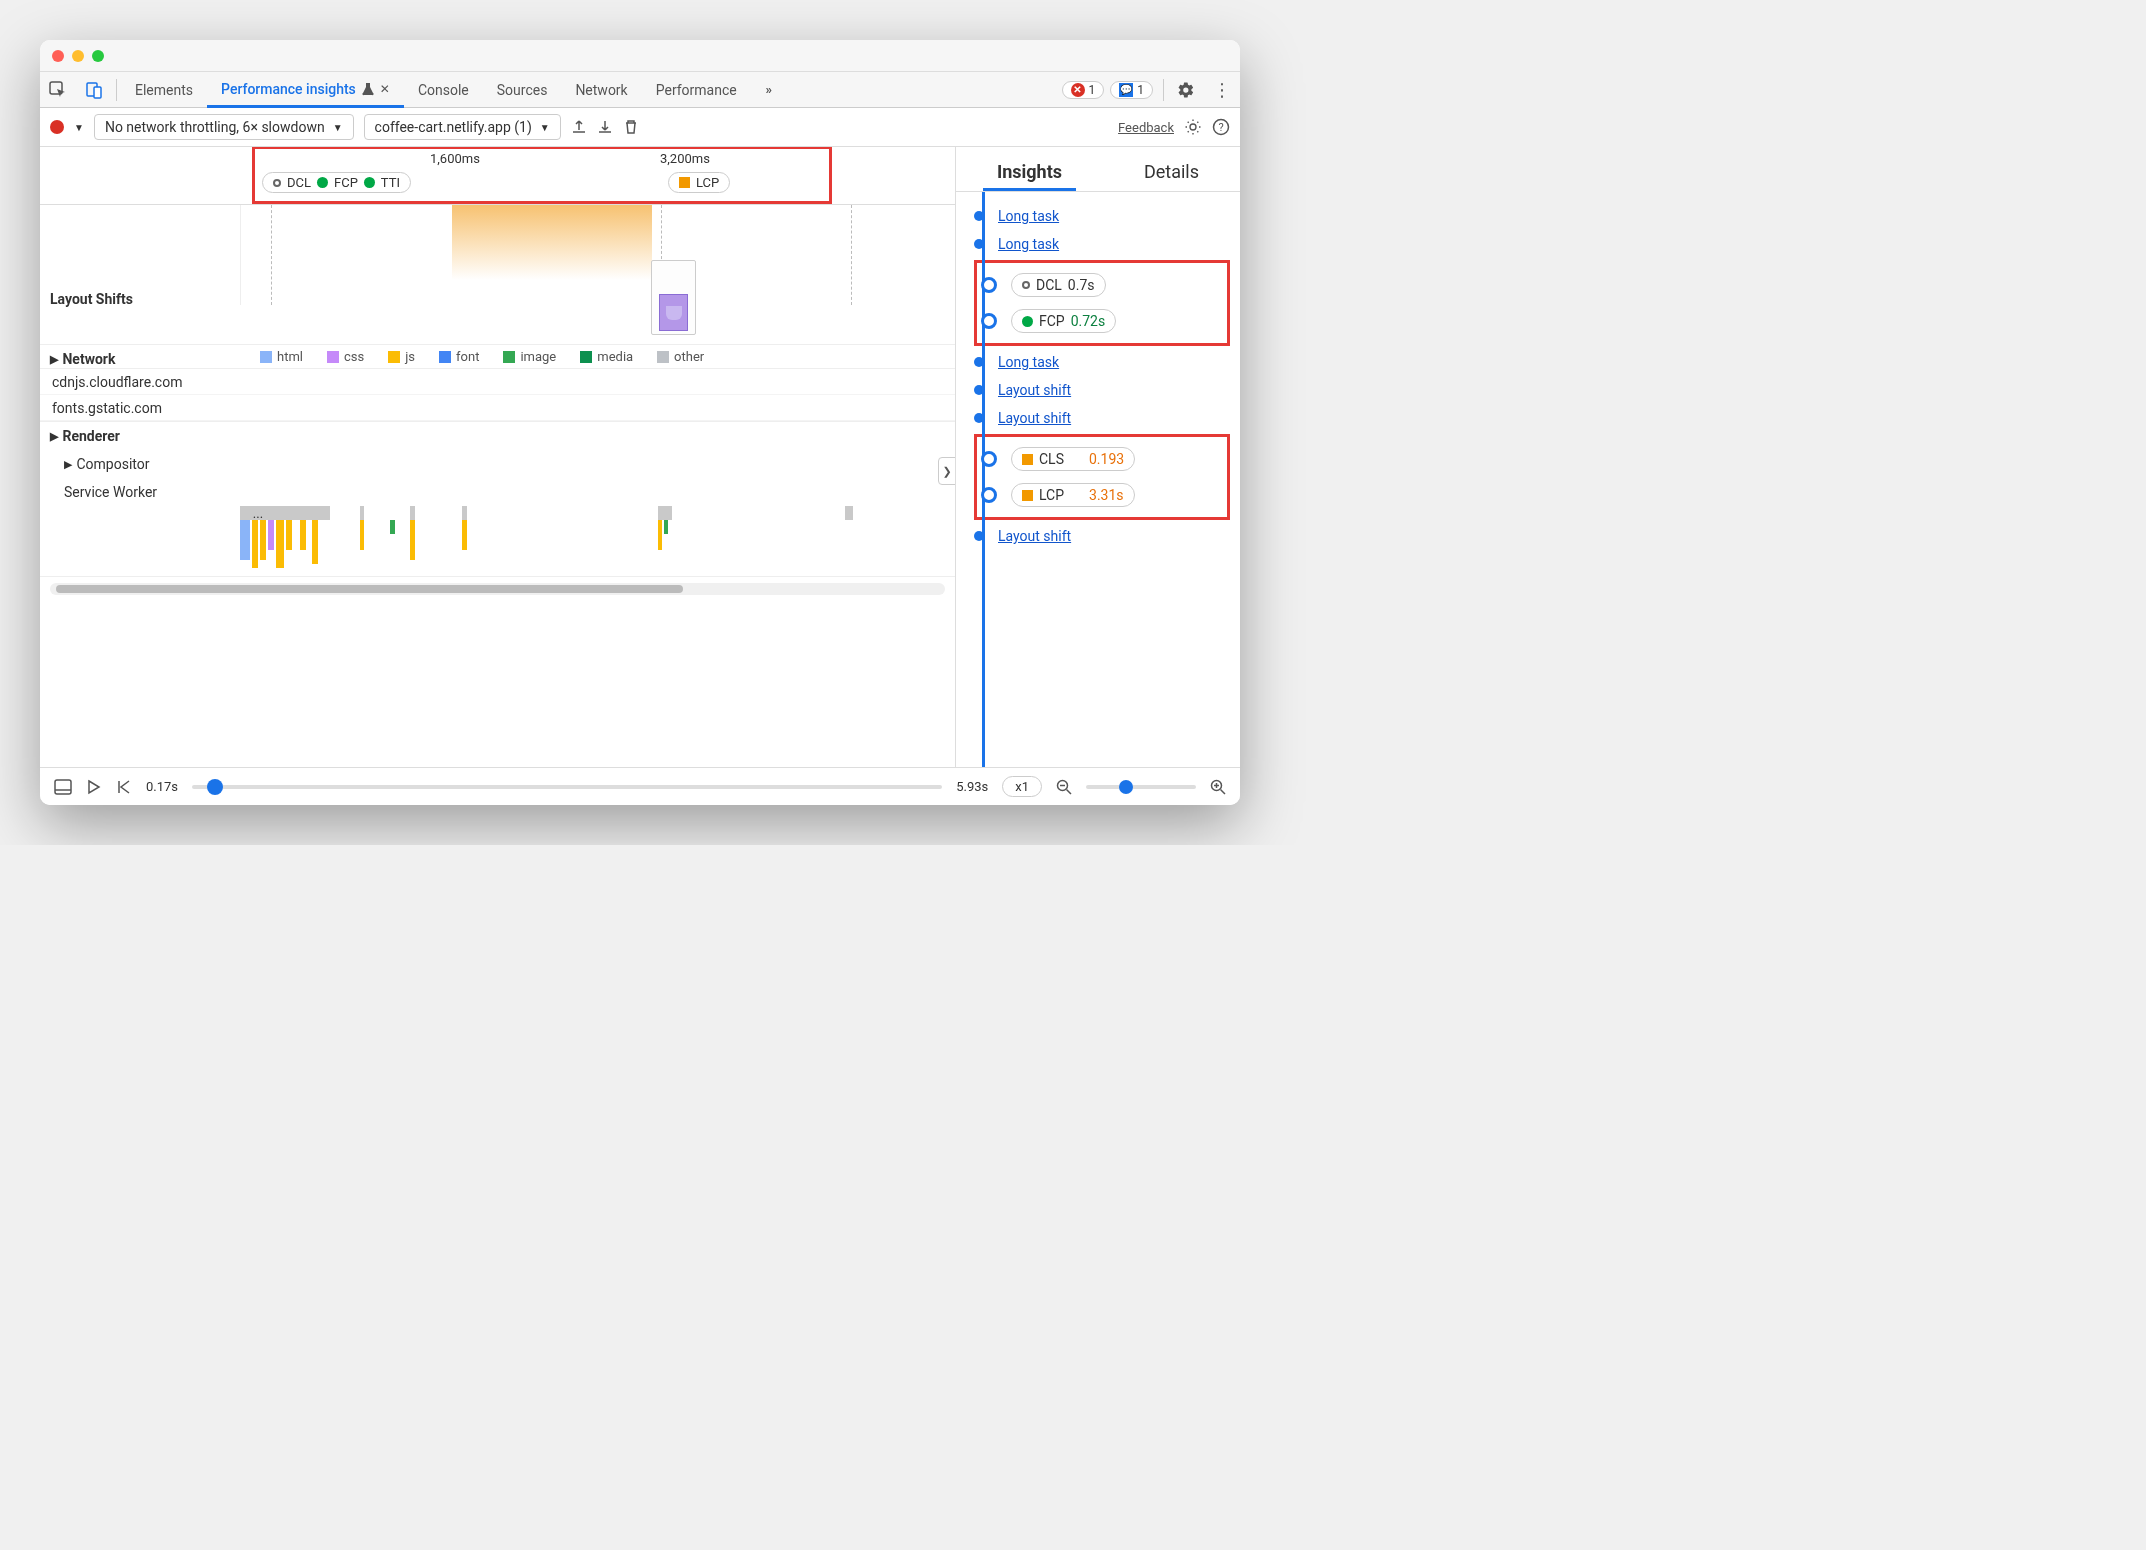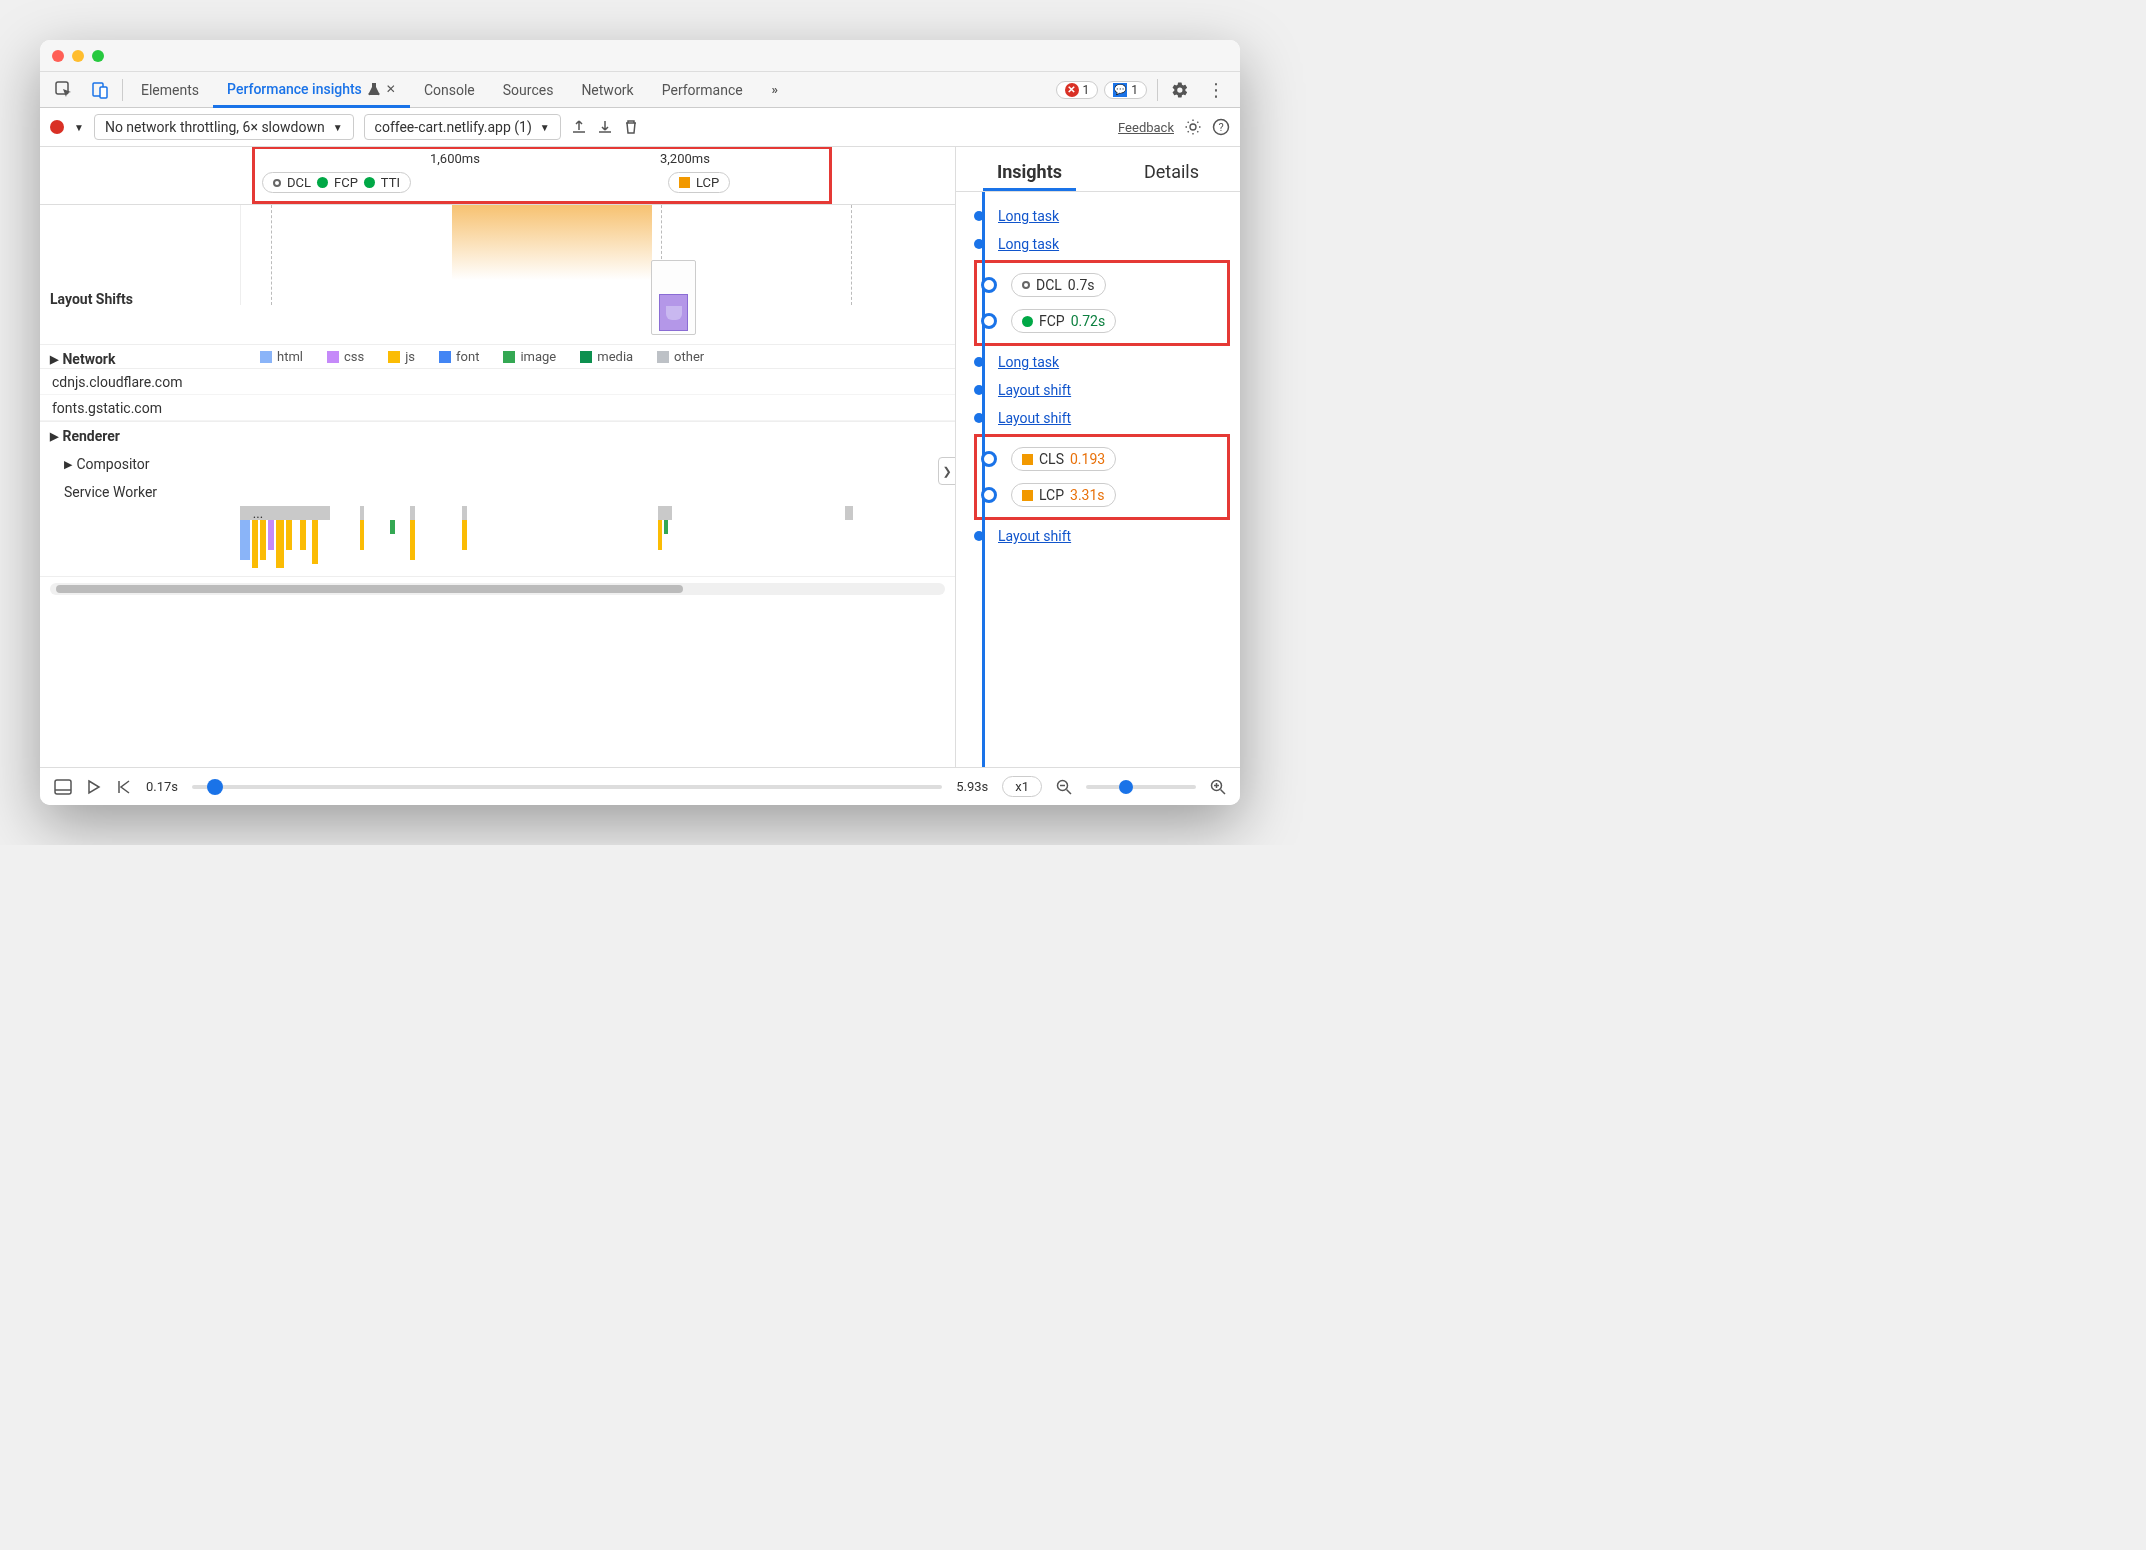--- a/index.html
+++ b/index.html
@@ -31,21 +31,21 @@
 .dot.red { background: #ff5f56; }
 .dot.yellow { background: #ffbd2e; }
 .dot.green { background: #27c93f; }
 .titlebar-title { flex: 1; text-align: center; font-weight: 600; font-size: 14px; color: #333; }
 
 .tabbar {
   display: flex;
   align-items: center;
   background: #f6f6f6;
   border-bottom: 1px solid #ccc;
-  padding: 0 6px;
+  padding: 0 0;
   height: 36px;
 }
 .tabbar .ic { width: 36px; display: flex; align-items: center; justify-content: center; color: #555; }
 .tabbar .sep { width: 1px; height: 22px; background: #ccc; margin: 0 4px; }
 .tab {
   padding: 0 14px;
   height: 100%;
   display: flex;
   align-items: center;
   color: #555;
@@ -151,21 +151,21 @@
 .irow { display: flex; align-items: center; gap: 14px; padding: 6px 0; position: relative; }
 .irow .node { width: 10px; height: 10px; background: #1a73e8; border-radius: 50%; position: relative; z-index: 2; }
 .irow .node.big { width: 16px; height: 16px; background: #fff; border: 3px solid #1a73e8; }
 .irow .lnk { color: #1155cc; text-decoration: underline; font-size: 14px; }
 .metric-pill {
   display: inline-flex; align-items: center; gap: 6px;
   border: 1px solid #ccc; border-radius: 14px; padding: 3px 10px;
   background: #fff; font-size: 14px;
 }
 .metric-pill .val.green { color: #0d8040; }
-.metric-pill .val.orange { color: #e8710a; }
+.metric-pill .val.orange { color: #e8710a; margin-left: 19px; }
 .annot-r { border: 3px solid #e53935; padding: 4px 8px 4px 4px; margin: 2px 10px 2px 0; }
 
 .footer {
   display: flex; align-items: center; gap: 14px;
   border-top: 1px solid #ddd; padding: 8px 14px; background: #fff;
 }
 .footer .play { font-size: 16px; color: #555; }
 .slider { flex: 1; height: 4px; background: #ddd; border-radius: 2px; position: relative; }
 .slider .knob { position: absolute; left: 2%; width: 16px; height: 16px; background: #1a73e8; border-radius: 50%; top: -6px; }
 .zoom-slider { width: 110px; height: 4px; background: #ddd; border-radius: 2px; position: relative; }

